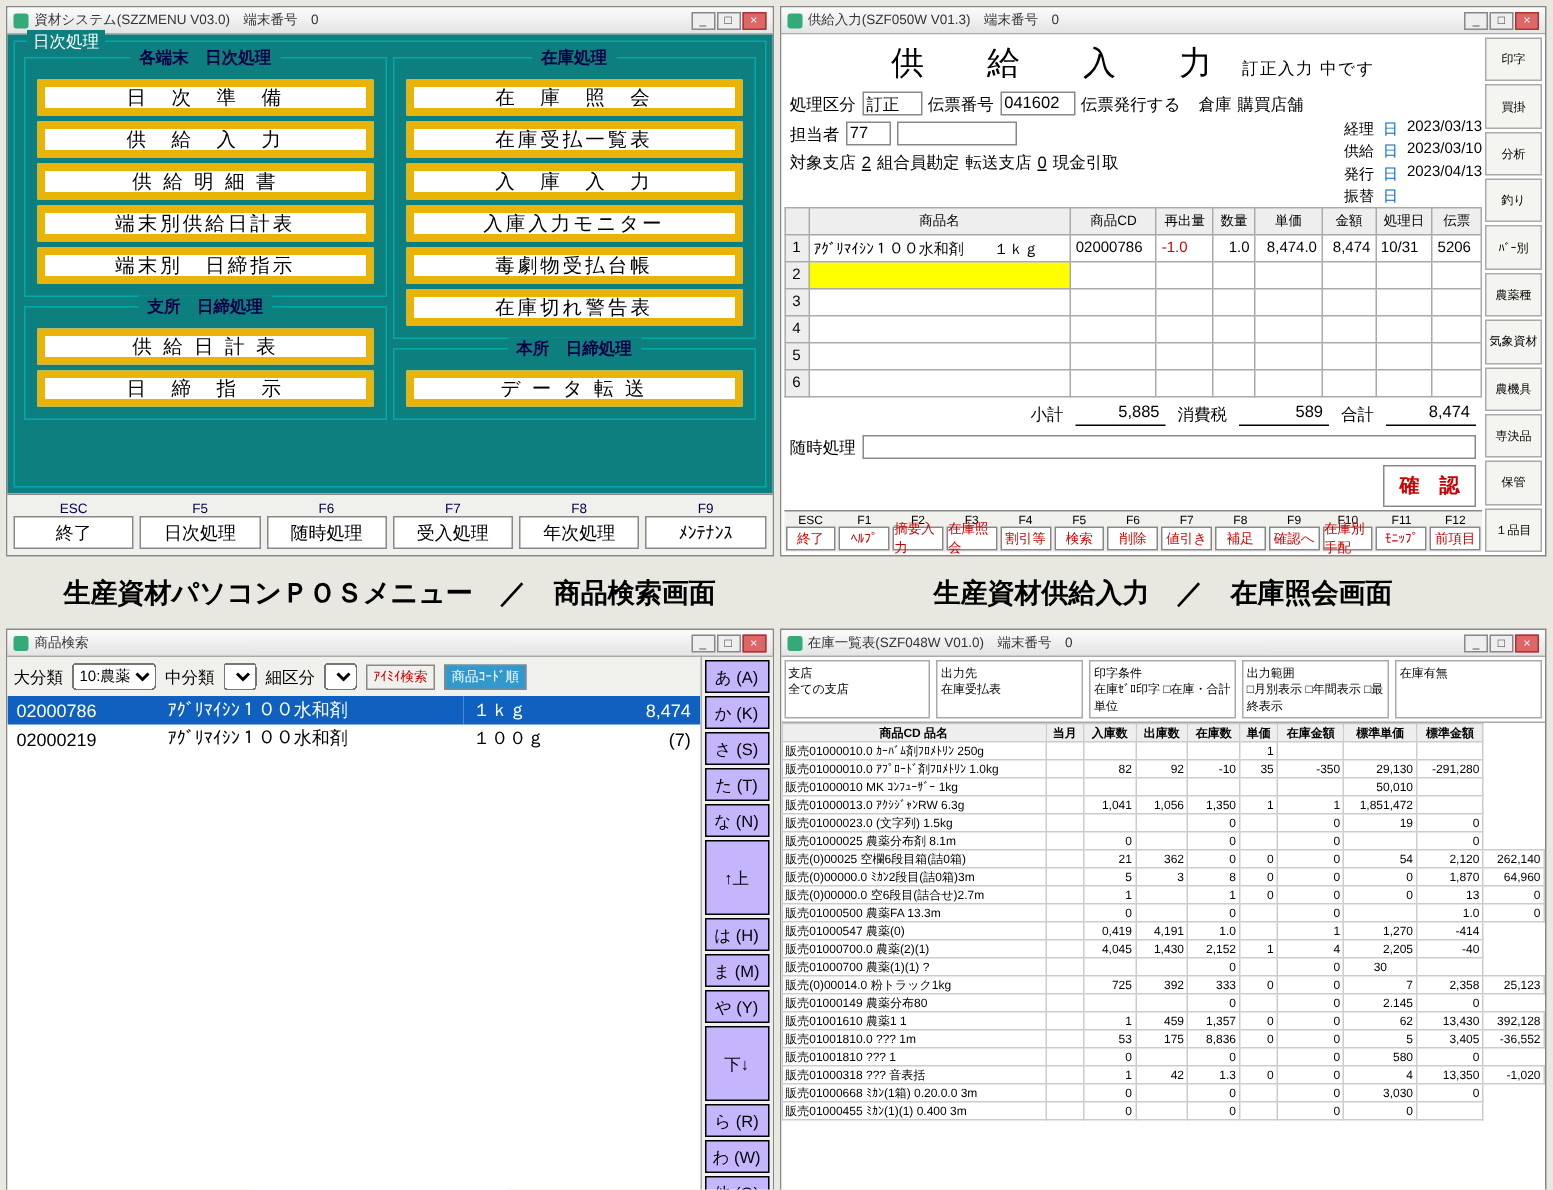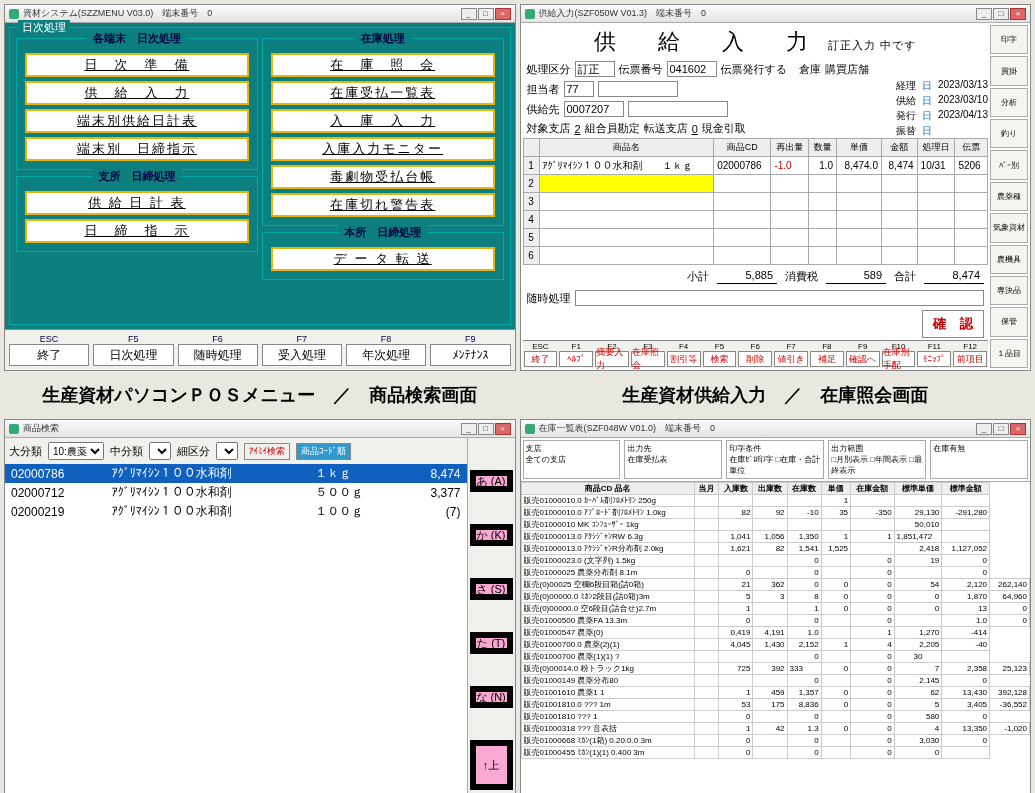--- a/index.html
+++ b/index.html
@@ -16,21 +16,21 @@
 .titlebar .wb.close { background: #d66; color: #fff; border-color: #a33; }
 
 
 .w1body { flex: 1; background: #0d7f7f; padding: 4px; display: flex; flex-direction: column; }
 .w1 .group { border: 1px solid #0aa; background: #0d7f7f; position: relative; }
 .w1 .gtitle { position: absolute; top: -8px; left: 8px; background: #0d7f7f; color: #fff; padding: 0 4px; font-size: 11px; }
 .w1 .outer { flex: 1; display: flex; gap: 4px; padding: 10px 6px 6px 6px; }
 .w1 .col { display: flex; flex-direction: column; gap: 6px; flex: 1; }
 .w1 .panel { border: 1px solid #0aa; padding: 14px 8px 8px 8px; position: relative; display: flex; flex-direction: column; gap: 4px; }
 .w1 .ptitle { position: absolute; top: -8px; left: 50%; transform: translateX(-50%); color: #004; background: #0d7f7f; padding: 0 6px; font-size: 11px; font-weight: bold; }
-.w1 .mbtn { background: #fff; border: 2px solid #eab308; height: 24px; display: flex; align-items: center; justify-content: center; font-size: 13px; letter-spacing: 2px; cursor: pointer; text-decoration: underline; }
+.w1 .mbtn { background: #fff; border: 5px solid #eab308; height: 24px; display: flex; align-items: center; justify-content: center; font-size: 13px; letter-spacing: 2px; cursor: pointer; }
 .w1 .fkeys { background: #f0f0ec; border-top: 1px solid #888; padding: 4px; display: flex; gap: 4px; align-items: flex-end; }
 .w1 .fk { flex: 1; display: flex; flex-direction: column; align-items: center; }
 .w1 .fk .lab { font-size: 9px; color: #004; }
 .w1 .fk .btn { background: #fff; border: 1px solid #888; width: 100%; height: 22px; display: flex; align-items: center; justify-content: center; font-size: 12px; cursor: pointer; }
 
 
 .w2body { flex: 1; background: #fff; display: flex; padding: 2px; gap: 2px; }
 .w2main { flex: 1; display: flex; flex-direction: column; }
 .w2 .bigtitle { font-size: 22px; text-align: center; letter-spacing: 10px; padding: 2px; }
 .w2 .bigtitle .sub { font-size: 11px; letter-spacing: 1px; margin-left: 10px; }
@@ -58,21 +58,21 @@
 .w3 .filters { padding: 4px; display: flex; gap: 6px; align-items: center; background: #f0f0ec; font-size: 11px; }
 .w3 .filters select { font-size: 10px; height: 18px; }
 .w3 .filters .chip { border: 1px solid #888; padding: 1px 4px; font-size: 9px; }
 .w3 .filters .chip.red { color: #c00; }
 .w3 .filters .chip.blue { background: #39c; color: #fff; }
 .w3 .list { flex: 1; overflow: auto; }
 .w3 .list table { width: 100%; border-collapse: collapse; font-size: 12px; }
 .w3 .list td { padding: 1px 6px; }
 .w3 .list tr.sel td { background: #1060c0; color: #fff; }
 .w3side { width: 48px; background: #f0f0ec; border-left: 1px solid #aaa; display: flex; flex-direction: column; gap: 2px; padding: 2px; }
-.w3side .kb { border: 6px solid #000000; background: #f9a8d4; height: 22px; font-size: 11px; display: flex; align-items: center; justify-content: center; cursor: pointer; margin-top: 30px; }
+.w3side .kb { border: 1px solid #000000; background: #c4b5fd; height: 22px; font-size: 11px; display: flex; align-items: center; justify-content: center; cursor: pointer; }
 .w3side .arrow { height: 50px; }
 
 
 .w4body { flex: 1; background: #fff; display: flex; flex-direction: column; font-size: 8px; }
 .w4 .hdr { display: flex; gap: 4px; padding: 2px; border-bottom: 1px solid #aaa; }
 .w4 .hbox { border: 1px solid #aaa; padding: 2px; flex: 1; font-size: 8px; }
 .w4 .tbl { flex: 1; overflow: hidden; }
 .w4 .tbl table { border-collapse: collapse; width: 100%; }
 .w4 .tbl th, .w4 .tbl td { border: 1px solid #ccc; padding: 0 2px; height: 11px; font-size: 8px; white-space: nowrap; overflow: hidden; }
 .w4 .tbl th { background: #eee; position: sticky; top: 0; }
@@ -94,20 +94,21 @@
   </div>
   <div class="w1body">
     <div class="group" style="flex:1;position:relative;">
       <span class="gtitle">日次処理</span>
       <div class="outer">
         <div class="col">
           <div class="panel">
             <span class="ptitle">各端末　日次処理</span>
             <div class="mbtn">日　次　準　備</div>
             <div class="mbtn">供　給　入　力</div>
+            <div class="mbtn">供 給 明 細 書</div>
             <div class="mbtn">端末別供給日計表</div>
             <div class="mbtn">端末別　日締指示</div>
           </div>
           <div class="panel">
             <span class="ptitle">支所　日締処理</span>
             <div class="mbtn">供 給 日 計 表</div>
             <div class="mbtn">日　締　指　示</div>
           </div>
         </div>
         <div class="col">
@@ -179,25 +180,20 @@
         <span>伝票発行する</span>
         <span style="margin-left:8px">倉庫</span>
         <span>購買店舗</span>
       </div>
       <div style="display:flex;">
         <div style="flex:1;">
           <div class="row">
             <span>担当者</span>
             <span class="fld" style="width:30px">77</span>
             <span class="fld" style="width:80px"></span>
-          </div>
-          <div class="row">
-            <span>供給先</span>
-            <span class="fld" style="width:60px">0007207</span>
-            <span class="fld" style="width:100px"></span>
           </div>
           <div class="row">
             <span>対象支店</span>
             <span style="text-decoration:underline">2</span>
             <span>組合員勘定</span>
             <span>転送支店</span>
             <span style="text-decoration:underline">0</span>
             <span>現金引取</span>
           </div>
         </div>
@@ -414,26 +410,20 @@
       <div class="list">
         <table>
               <tbody id="w3tb">
                 <tr class="sel">
      <td>02000786</td>
                   <td>ｱｸﾞﾘﾏｲｼﾝ１００水和剤</td>
                   <td>１ｋｇ</td>
                   <td style="text-align:right">8,474</td>
                 </tr>
                 <tr class="">
-     <td>02000712</td>
-                  <td>ｱｸﾞﾘﾏｲｼﾝ１００水和剤</td>
-                  <td>５００ｇ</td>
-                  <td style="text-align:right">3,377</td>
-                </tr>
-                <tr class="">
      <td>02000219</td>
                   <td>ｱｸﾞﾘﾏｲｼﾝ１００水和剤</td>
                   <td>１００ｇ</td>
                   <td style="text-align:right">(7)</td>
                 </tr>
               </tbody>
             </table>
       </div>
     </div>
     <div class="w3side" id="w3side">
@@ -537,33 +527,22 @@
                 <td style="text-align:right"></td>
               </tr>
               <tr>
                 <td style="">販売01000013.0 ｱｸｼｼﾞｬﾝRW 6.3g</td>
                 <td style="text-align:right"></td>
                 <td style="text-align:right">1,041</td>
                 <td style="text-align:right">1,056</td>
                 <td style="text-align:right">1,350</td>
                 <td style="text-align:right">1</td>
                 <td style="text-align:right">1</td>
-                <td style="text-align:left">1,851,472</td>
-                <td style="text-align:right"></td>
-              </tr>
-              <tr>
-                <td style="">販売01000013.0 ｱｸｼｼﾞｬﾝR分布剤 2.0kg</td>
-                <td style="text-align:right"></td>
-                <td style="text-align:right">1,621</td>
-                <td style="text-align:right">82</td>
-                <td style="text-align:right">1,541</td>
-                <td style="text-align:right">1,525</td>
-                <td style="text-align:right"></td>
-                <td style="text-align:right">2,418</td>
-                <td style="text-align:right">1,127,052</td>
+                <td style="text-align:right">1,851,472</td>
+                <td style="text-align:right"></td>
               </tr>
               <tr>
                 <td style="">販売01000023.0 (文字列) 1.5kg</td>
                 <td style="text-align:right"></td>
                 <td style="text-align:right"></td>
                 <td style="text-align:right"></td>
                 <td style="text-align:right">0</td>
                 <td style="text-align:right"></td>
                 <td style="text-align:right">0</td>
                 <td style="text-align:right">19</td>
@@ -659,21 +638,21 @@
                 <td style="text-align:right"></td>
                 <td style="text-align:right">0</td>
                 <td style="text-align:center">30</td>
                 <td style="text-align:right"></td>
               </tr>
               <tr>
                 <td style="">販売(0)00014.0 粉トラック1kg</td>
                 <td style="text-align:right"></td>
                 <td style="text-align:right">725</td>
                 <td style="text-align:right">392</td>
-                <td style="">333</td>
+                <td style="text-align:right">333</td>
                 <td style="text-align:right">0</td>
                 <td style="text-align:right">0</td>
                 <td style="text-align:right">7</td>
                 <td style="text-align:right">2,358</td>
                 <td style="text-align:right">25,123</td>
               </tr>
               <tr>
                 <td style="">販売01000149 農薬分布80</td>
                 <td style="text-align:right"></td>
                 <td style="text-align:right"></td>

